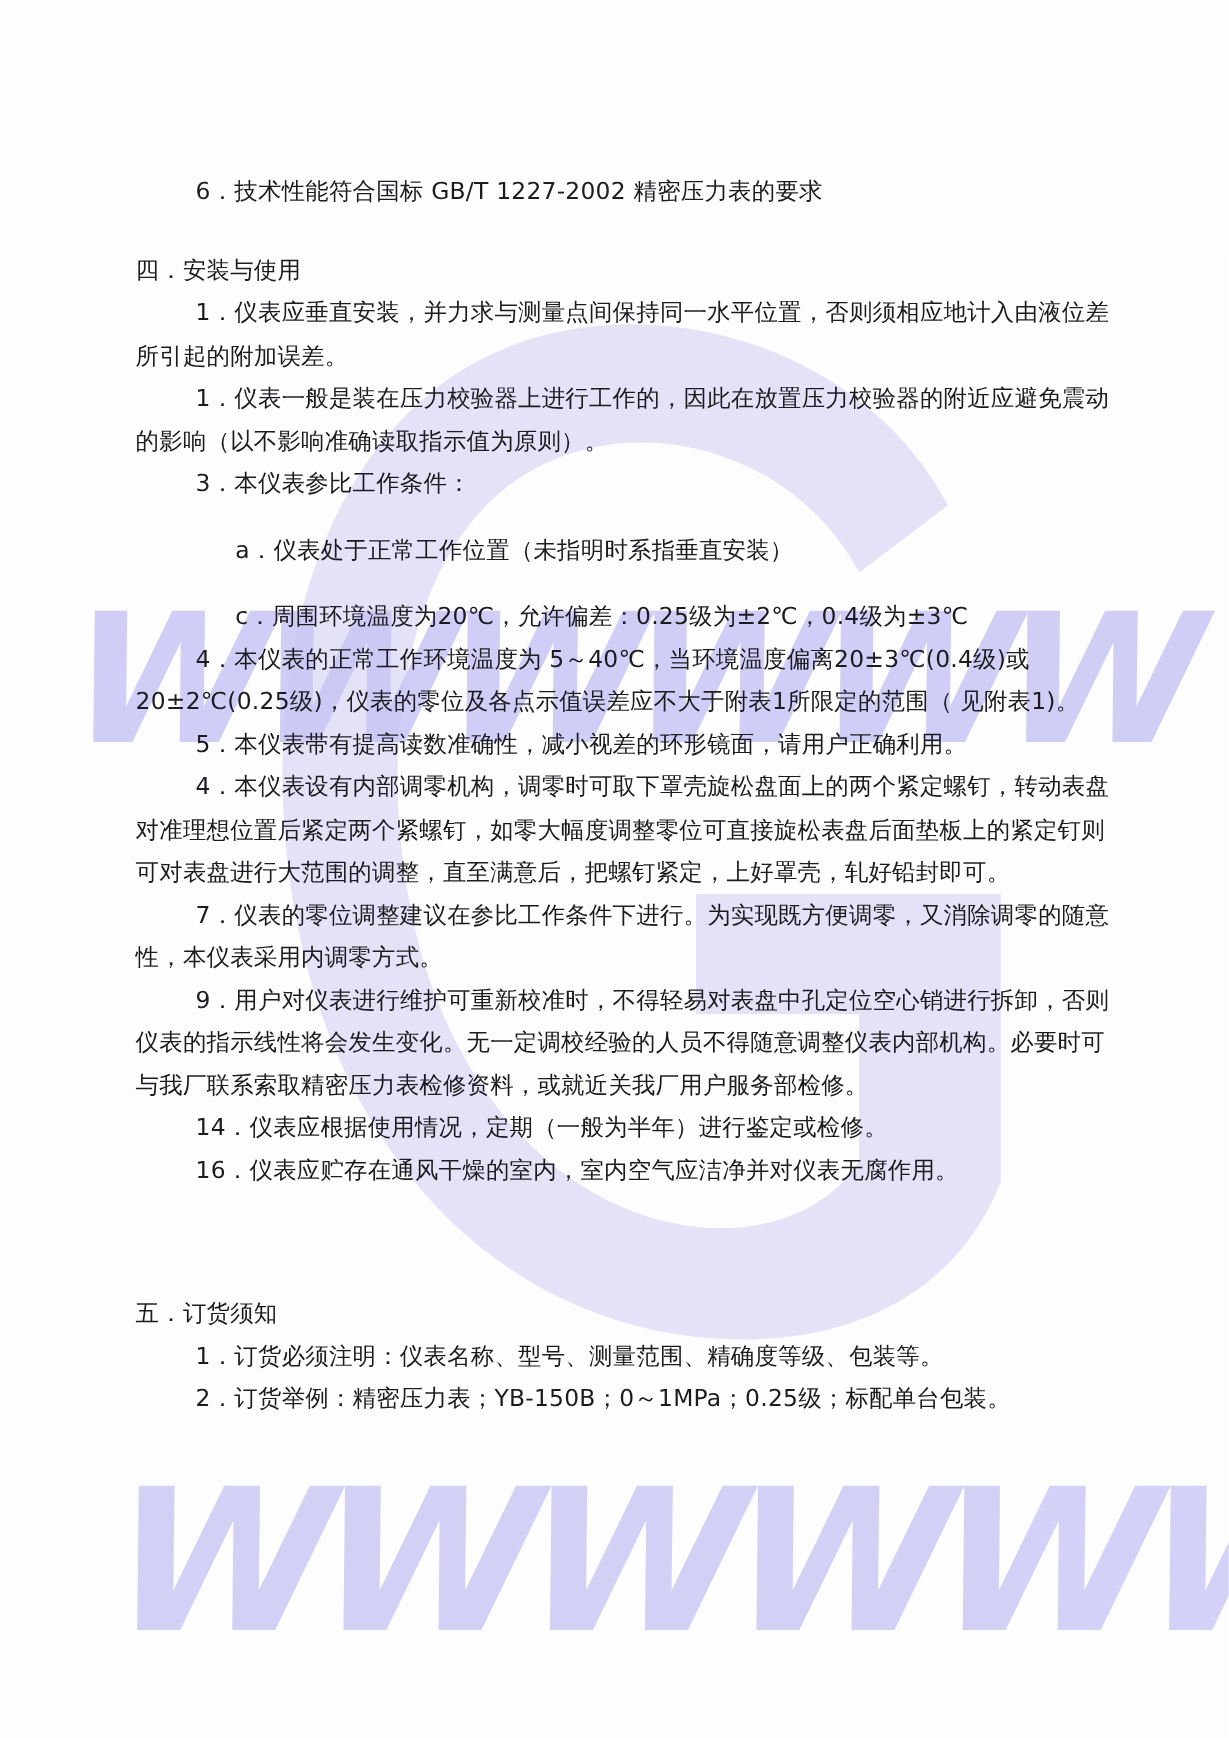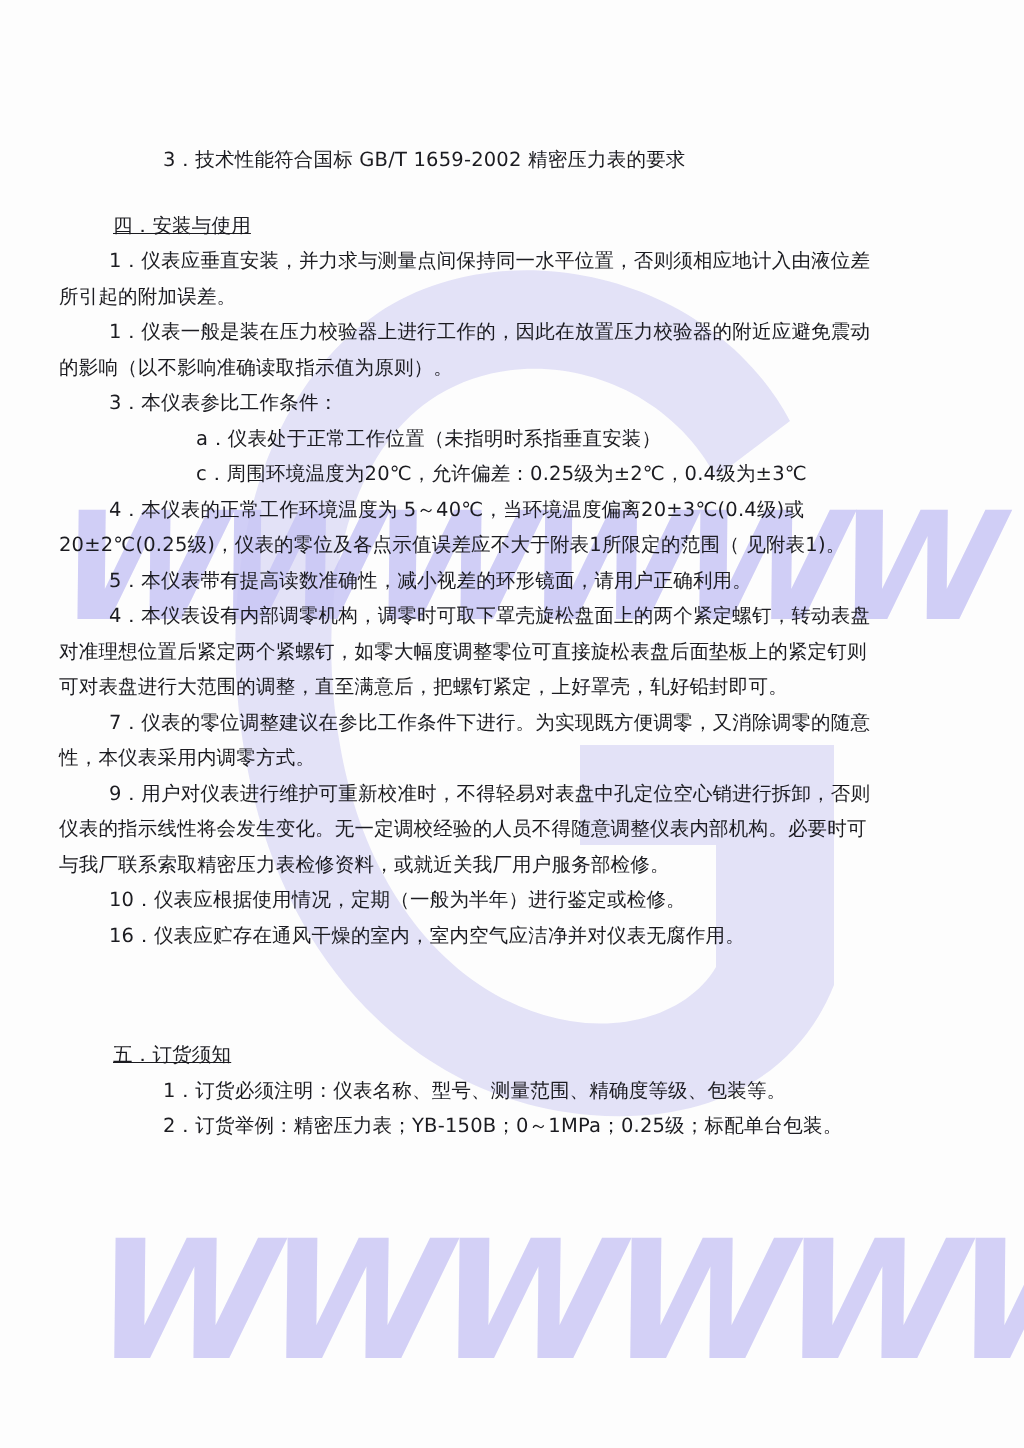--- a/index.html
+++ b/index.html
@@ -83,23 +83,23 @@
     color: #1b1b20;
     font-family: "DejaVu Sans", "Liberation Sans", sans-serif;
     font-size: 19.5px;
     line-height: 35.5px;
     letter-spacing: .2px;
     white-space: pre-wrap;
     text-rendering: geometricPrecision;
   }
   
   .lvl-num   { margin-left: 163px; width: 775px; text-indent: 0; }
-  .lvl-head  { margin-left: 113px; width: 820px; text-decoration: underline; }
-  .lvl-body  { margin-left: 59px; width: 820px; text-indent: 50px; }
-  .lvl-sub   { margin-left: 196px; width: 740px; }
+  .lvl-head  { margin-left: 113px; width: 820px; }
+  .lvl-body  { margin-left: 113px; width: 820px; text-indent: 50px; }
+  .lvl-sub   { margin-left: 196px; width: 740px; margin-top: 20px; }
   .gap-md { height: 30px; }
   .gap-lg { height: 84px; }
 </style>
 </head>
 <body>
 
 <div id="page-surface"></div>
 
 <div id="watermark-layer">
 
@@ -125,39 +125,39 @@
   </div>
 
   <div class="wm-www wm-www-1">WWWWWW</div>
   <div class="wm-www wm-www-2">WWWWWW</div>
 </div>
 
 <div id="doc-body">
 
   <div style="height:142px"></div>
 
-  <div class="para lvl-num">3．技术性能符合国标 GB/T 1659-2002 精密压力表的要求</div>
+  <div class="para lvl-num">6．技术性能符合国标 GB/T 1227-2002 精密压力表的要求</div>
 
   <div class="gap-md"></div>
 
   <div class="para lvl-head">四．安装与使用</div>
 
   <div class="para lvl-body">1．仪表应垂直安装，并力求与测量点间保持同一水平位置，否则须相应地计入由液位差所引起的附加误差。</div>
   <div class="para lvl-body">1．仪表一般是装在压力校验器上进行工作的，因此在放置压力校验器的附近应避免震动的影响（以不影响准确读取指示值为原则）。</div>
   <div class="para lvl-body">3．本仪表参比工作条件：</div>
 
   <div class="para lvl-sub">a．仪表处于正常工作位置（未指明时系指垂直安装）</div>
   <div class="para lvl-sub">c．周围环境温度为20℃，允许偏差：0.25级为±2℃，0.4级为±3℃</div>
 
   <div class="para lvl-body">4．本仪表的正常工作环境温度为 5～40℃，当环境温度偏离20±3℃(0.4级)或20±2℃(0.25级)，仪表的零位及各点示值误差应不大于附表1所限定的范围（ 见附表1)。</div>
   <div class="para lvl-body">5．本仪表带有提高读数准确性，减小视差的环形镜面，请用户正确利用。</div>
   <div class="para lvl-body">4．本仪表设有内部调零机构，调零时可取下罩壳旋松盘面上的两个紧定螺钉，转动表盘对准理想位置后紧定两个紧螺钉，如零大幅度调整零位可直接旋松表盘后面垫板上的紧定钉则可对表盘进行大范围的调整，直至满意后，把螺钉紧定，上好罩壳，轧好铅封即可。</div>
   <div class="para lvl-body">7．仪表的零位调整建议在参比工作条件下进行。为实现既方便调零，又消除调零的随意性，本仪表采用内调零方式。</div>
   <div class="para lvl-body">9．用户对仪表进行维护可重新校准时，不得轻易对表盘中孔定位空心销进行拆卸，否则仪表的指示线性将会发生变化。无一定调校经验的人员不得随意调整仪表内部机构。必要时可与我厂联系索取精密压力表检修资料，或就近关我厂用户服务部检修。</div>
-  <div class="para lvl-body">10．仪表应根据使用情况，定期（一般为半年）进行鉴定或检修。</div>
+  <div class="para lvl-body">14．仪表应根据使用情况，定期（一般为半年）进行鉴定或检修。</div>
   <div class="para lvl-body">16．仪表应贮存在通风干燥的室内，室内空气应洁净并对仪表无腐作用。</div>
 
   <div class="gap-lg"></div>
 
   <div class="para lvl-head">五．订货须知</div>
   <div class="para lvl-num">1．订货必须注明：仪表名称、型号、测量范围、精确度等级、包装等。</div>
   <div class="para lvl-num">2．订货举例：精密压力表；YB-150B；0～1MPa；0.25级；标配单台包装。</div>
 
 </div>
 

